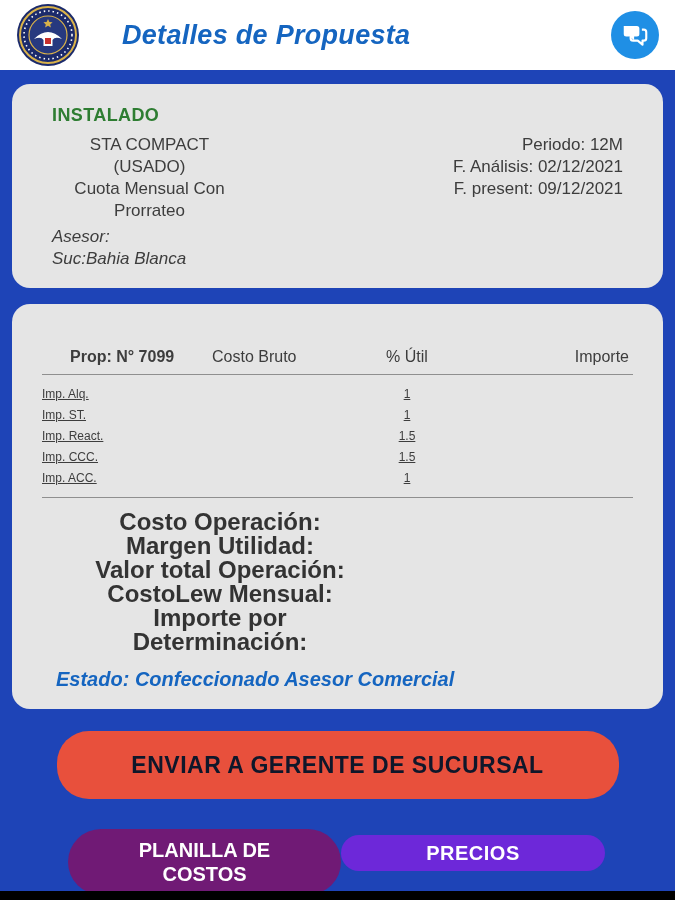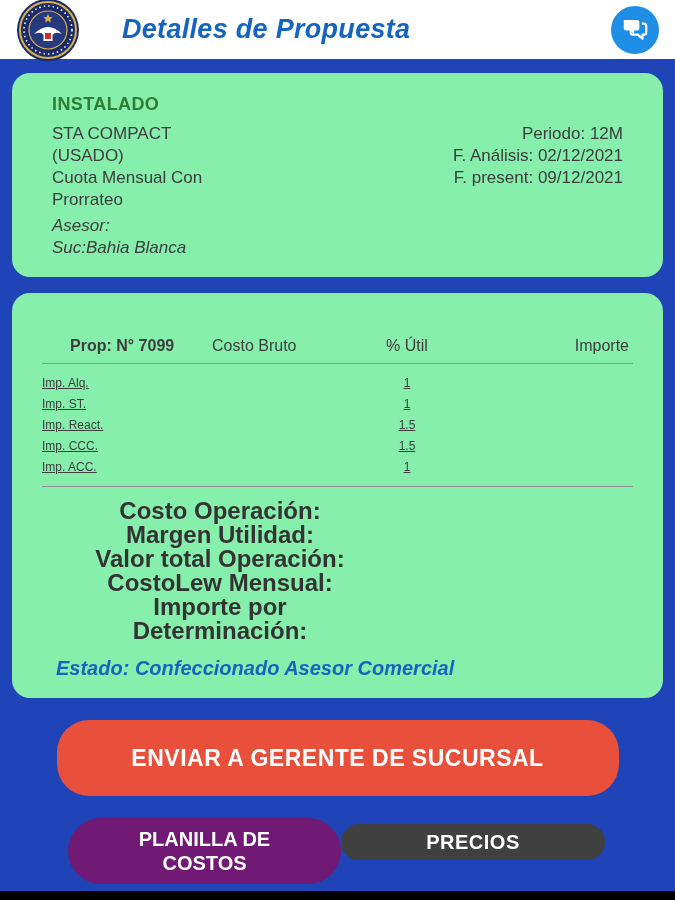--- a/index.html
+++ b/index.html
@@ -6,43 +6,43 @@
   html,body { width:675px; height:900px; }
   body {
     font-family: "Liberation Sans", sans-serif;
     background:#1e44b7;
     position:relative;
     overflow:hidden;
     color:#3d3d3d;
   }
   
   .header {
-    height:59px; background:#ffffff;
+    height:70px; background:#ffffff;
     display:flex; align-items:center;
     padding:16px 16px;
   }
   .logo-wrap { width:64px; height:64px; flex:0 0 auto; display:flex; align-items:center; justify-content:center; }
   .page-title {
     color:#1565c0; font-weight:bold; font-style:italic;
     font-size:27px; margin-left:42px; letter-spacing:0.3px;
     white-space:nowrap;
   }
   .chat-btn {
     margin-left:auto; width:48px; height:48px; border-radius:50%;
     background:#1f8fe5; border:none; cursor:pointer;
     display:flex; align-items:center; justify-content:center;
   }
   
   .content { padding:14px 12px 0; }
-  .card { background:#86efac; border-radius:18px; }
+  .card { background:#e5e5e5; border-radius:18px; }
   
   .card1 { padding:20px 40px 18px; font-size:17px; line-height:22px; }
   .status-label { color:#2e7d32; font-weight:bold; font-size:18px; letter-spacing:0.4px; margin-bottom:8px; }
   .card1-cols { display:flex; justify-content:space-between; }
-  .card1-left { max-width:195px; }
+  .card1-left { max-width:195px;text-align:center; }
   .card1-right { text-align:right; white-space:nowrap; }
   .asesor-block { margin-top:4px; font-style:italic; }
   
   .card2 { margin-top:16px; padding:16px 30px 18px; }
   .tbl-head {
     display:grid; grid-template-columns:170px 140px 110px 1fr;
     font-size:16px; align-items:end;
   }
   .th-prop { font-weight:bold; padding-left:28px; white-space:nowrap;margin-top:28px; }
   .th-util { text-align:center; }
@@ -57,37 +57,37 @@
   .totals {
     width:280px; margin:12px 0 0 38px;
     text-align:center; font-weight:bold; font-size:24px; line-height:24px; color:#333333;
   }
   .estado {
     margin-top:14px; padding-left:14px;
     color:#1565c0; font-weight:bold; font-style:italic; font-size:20px;
   }
   
   .send-btn {
-    display:block; margin:22px auto 8px;
-    width:562px; height:76px; border-radius:32px;
+    display:block; margin:22px auto 16px;
+    width:562px; height:68px; border-radius:32px;
     background:#e8503c; border:none; cursor:pointer;
-    color:#ffffff; font-family:inherit; font-weight:bold; font-size:23px; letter-spacing:0.5px;
+    color:#0f172a; font-family:inherit; font-weight:bold; font-size:23px; letter-spacing:0.5px;
   }
   .bottom-row {
     display:flex; justify-content:space-between; align-items:flex-start;
     padding:14px 58px 0 56px;
   }
   .pill-btn {
     border:none; border-radius:34px; cursor:pointer;
     color:#ffffff; font-family:inherit; font-weight:bold; font-size:20px;
     display:flex; align-items:center; justify-content:center; text-align:center;
   }
   .planilla-btn { width:274px; height:66px; background:#701a75; }
   .planilla-btn span { display:block; max-width:170px; line-height:24px; }
-  .precios-btn { width:265px; height:36px; background:#404040; margin-top:6px; letter-spacing:0.5px; }
+  .precios-btn { width:265px; height:36px; background:#6d28d9; margin-top:6px; letter-spacing:0.5px; }
   
   .system-bar {
     position:absolute; left:0; bottom:0; width:675px; height:9px; background:#000000;
   }
 </style>
 </head>
 <body>
 
 <div class="header">
   <div class="logo-wrap">

